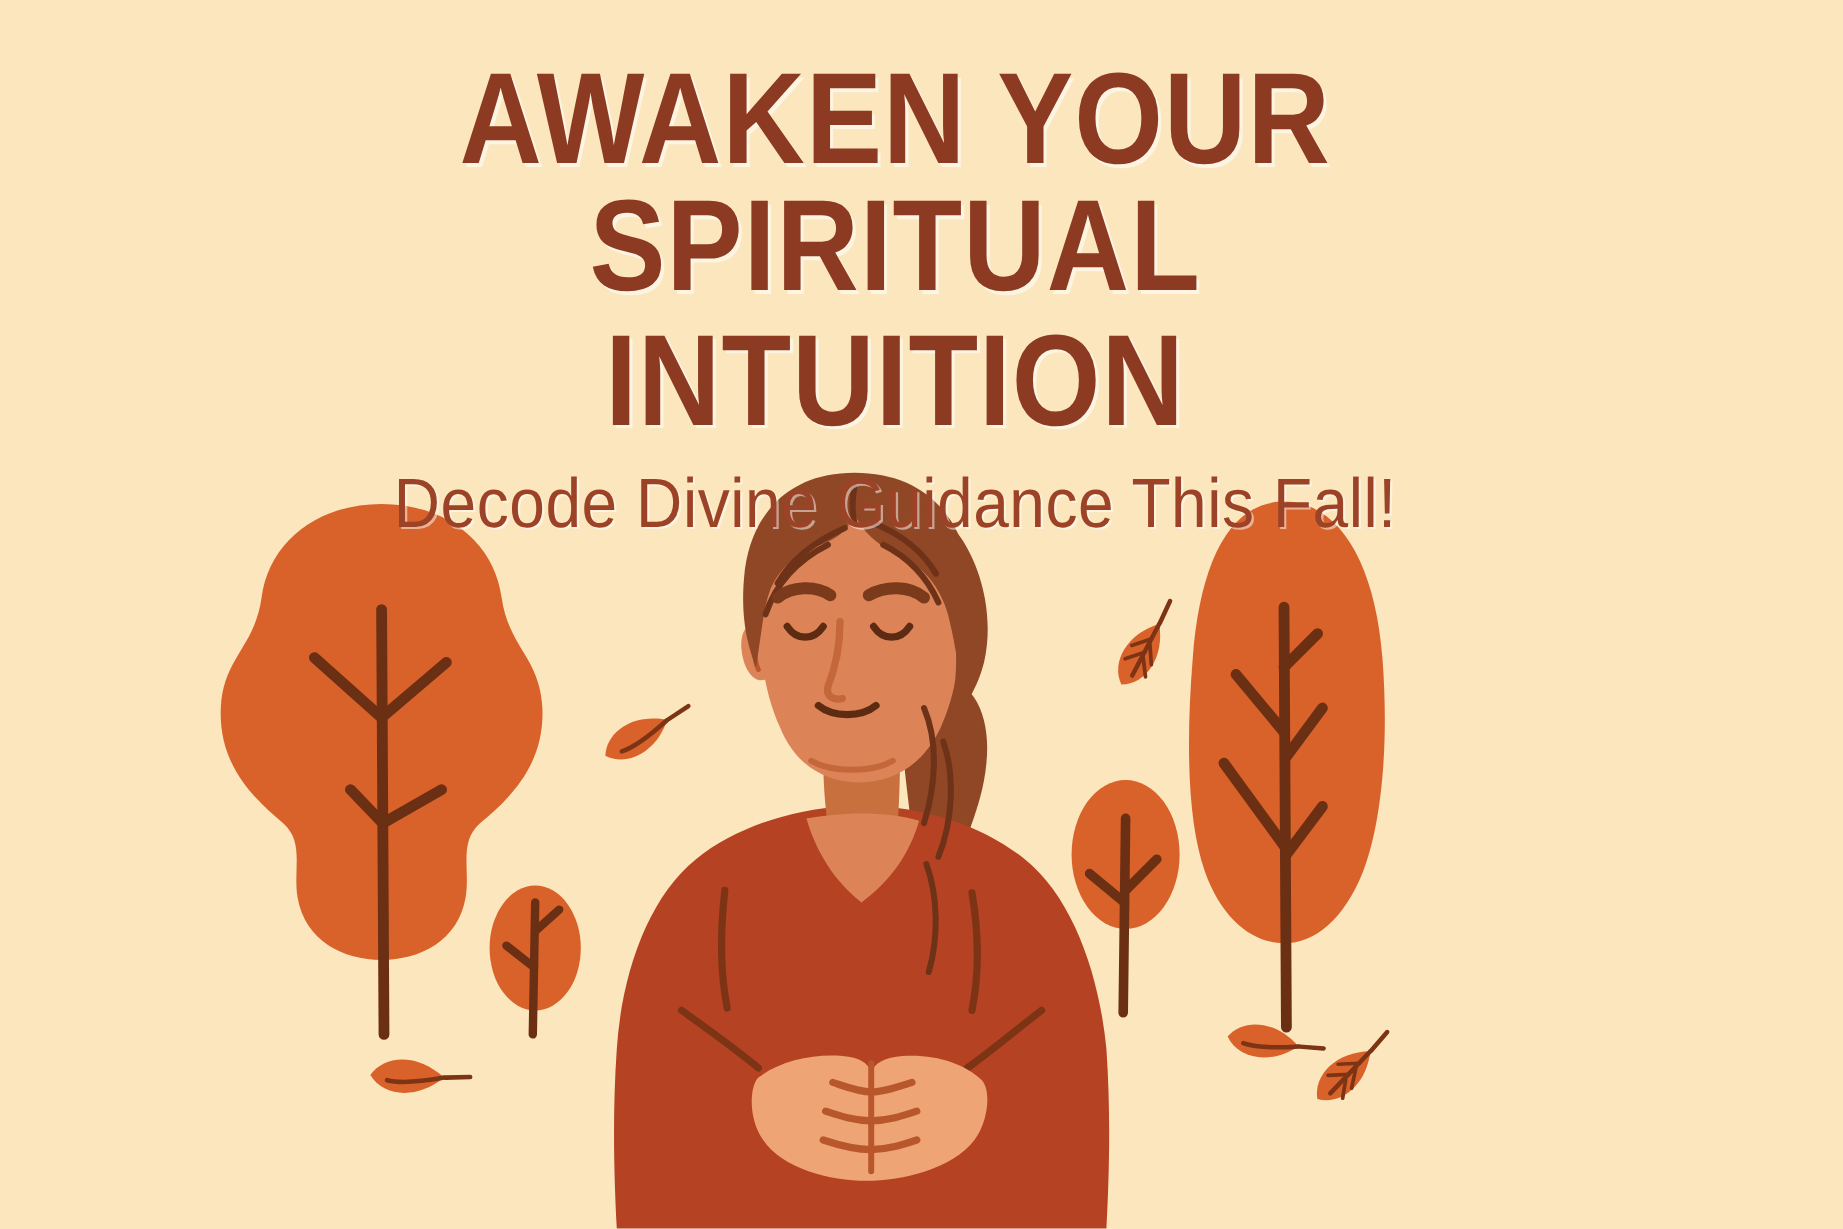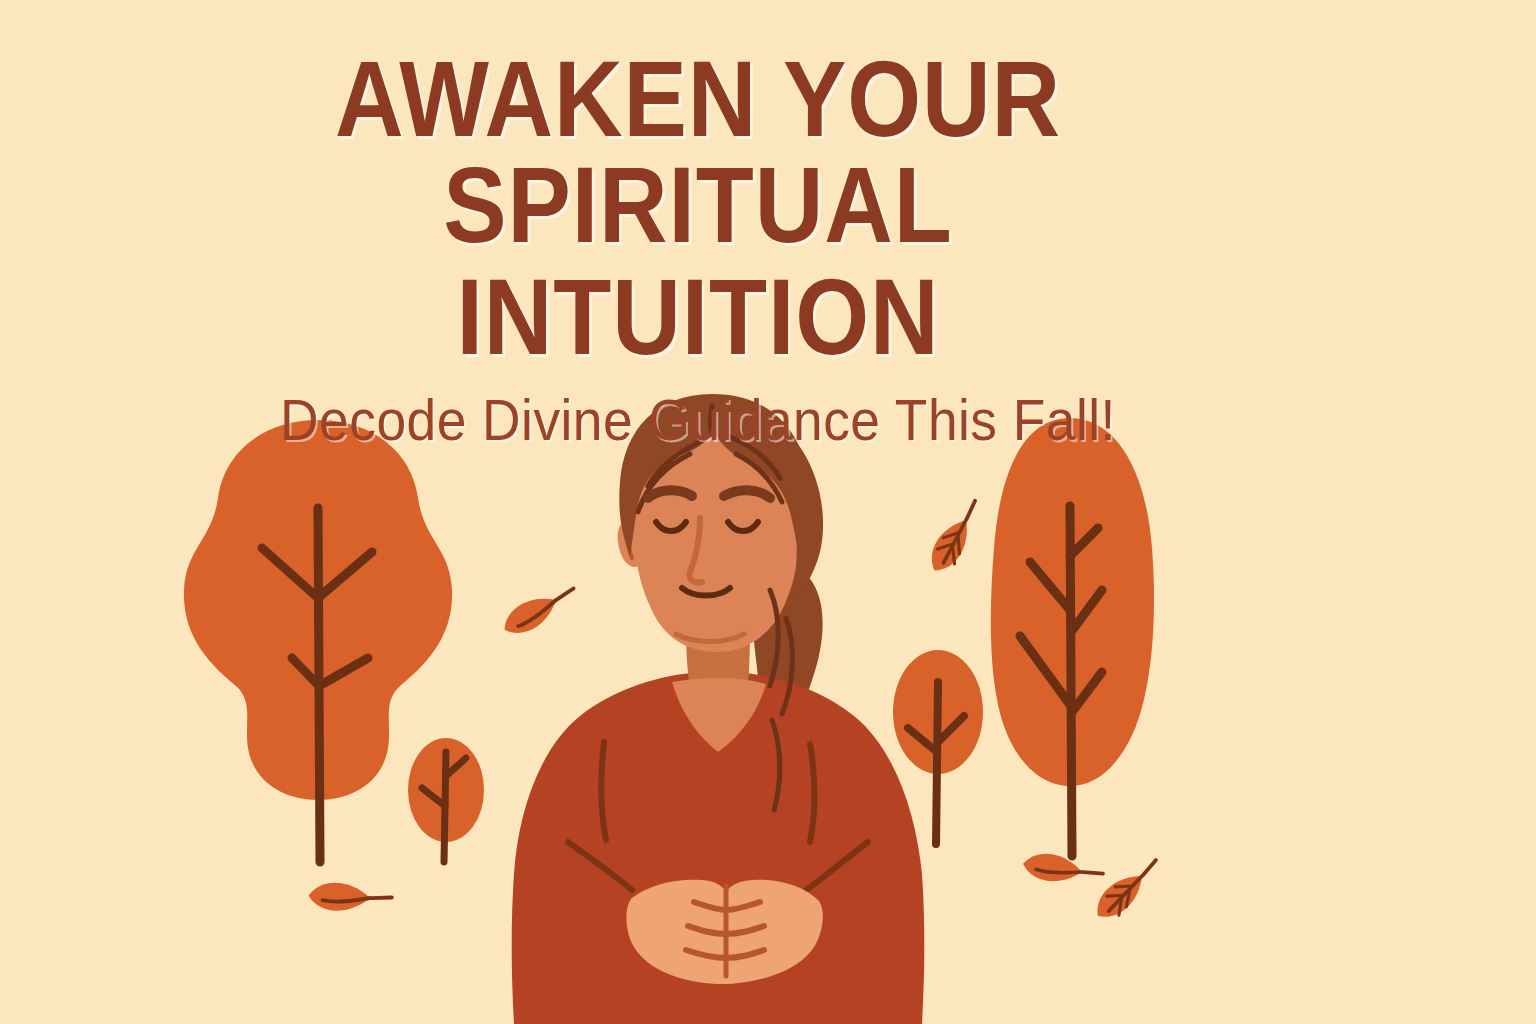--- a/index.html
+++ b/index.html
@@ -15,20 +15,21 @@
     overflow: hidden;
     font-family: "Liberation Sans", sans-serif;
   }
   .headline-block {
     position: absolute;
     top: 46px;
     left: 0;
     width: 1396px;
     text-align: center;
     z-index: 5;
+    padding-left: 48px;
   }
   .headline-line {
     display: block;
     color: #8c3a22;
     font-family: "Liberation Sans Narrow", "Liberation Sans", sans-serif;
     font-weight: 700;
     font-size: 108px;
     line-height: 0.98;
     letter-spacing: 1px;
     transform: scaleX(0.88);

